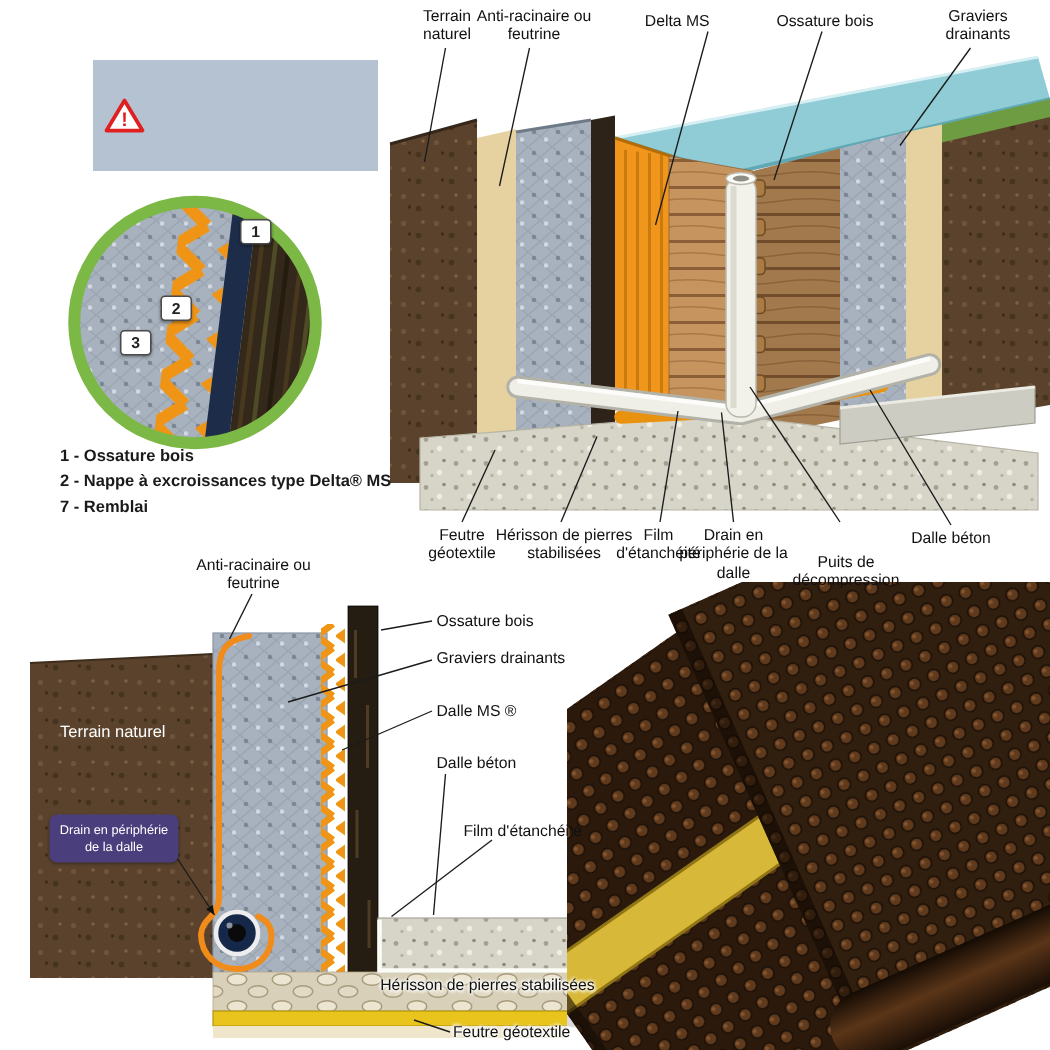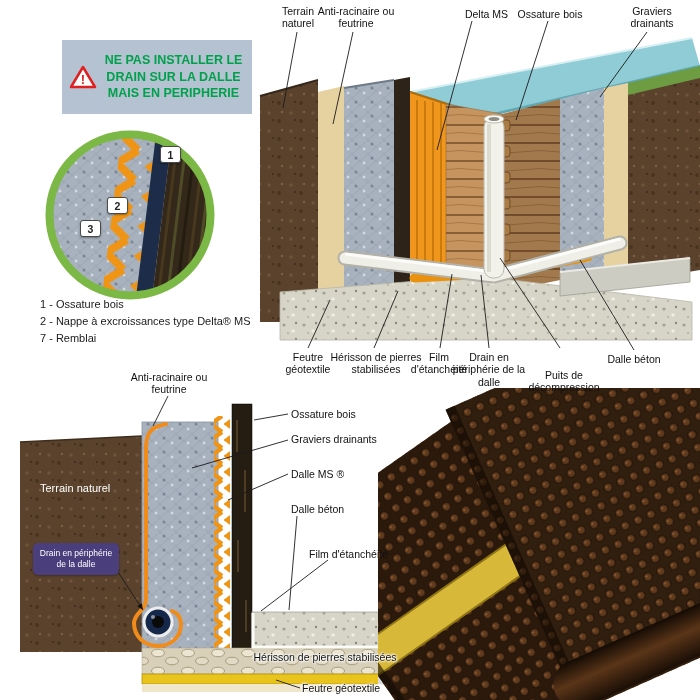--- a/index.html
+++ b/index.html
@@ -9,21 +9,21 @@
   .lbl{position:absolute;z-index:3;font-size:10.5px;line-height:1.18;color:#111;text-align:center;}
   .lbl.left{text-align:left;}
   .lbl.white{color:#fff;font-size:11px;text-align:left;}
   .halo{text-shadow:0 0 2px #fff,0 0 3px #fff,1px 1px 2px #fff,-1px -1px 2px #fff;}
   #warning{position:absolute;left:62px;top:40px;width:190px;height:74px;background:#b5c2d2;
     z-index:3;display:flex;align-items:center;gap:5px;padding:5px 7px;box-sizing:border-box;}
   #warning .txt{flex:1;color:#00a14b;font-weight:bold;font-size:12.5px;line-height:1.35;text-align:center;}
   .marker{position:absolute;z-index:4;width:21px;height:17px;background:#fff;border:1.5px solid #4a4a4a;
     border-radius:3px;display:flex;align-items:center;justify-content:center;font-size:10.5px;
     font-weight:bold;color:#222;box-shadow:0 1px 2px rgba(0,0,0,.35);box-sizing:border-box;}
-  #legend{position:absolute;left:40px;top:298px;z-index:3;font-size:11px;color:#1a1a1a;text-align:left;}
+  #legend{position:absolute;left:40px;top:298px;z-index:3;font-size:11px;color:#1a1a1a;text-align:left;font-weight:bold;}
   #legend div{margin-bottom:5px;}
   #drainbox{position:absolute;left:33px;top:543px;width:86px;z-index:3;background:#4a3e7c;
     border-radius:5px;color:#fff;font-size:8.5px;line-height:1.3;text-align:center;padding:5px 4px;
     box-sizing:border-box;box-shadow:0 1px 2px rgba(0,0,0,.3);}
 </style>
 </head>
 <body>
 
 <div id="canvas">
 
@@ -233,40 +233,35 @@
     <line x1="300" y1="688" x2="276" y2="680"></line>
     <line x1="114" y1="566" x2="143" y2="610" marker-end="url(#arrowhead)"></line>
   </g>
 </svg>
 
 <div id="warning">
   <svg width="28" height="26" viewBox="0 0 28 26">
     <polygon points="14,3 26,23 2,23" fill="#ffffff" stroke="#e02020" stroke-width="2.5" stroke-linejoin="round"></polygon>
     <text x="14" y="20" text-anchor="middle" font-size="13" font-weight="bold" fill="#e02020">!</text>
   </svg>
-  <div class="txt">
-    <div>NE PAS INSTALLER LE</div>
-    <div>DRAIN SUR LA DALLE</div>
-    <div>MAIS EN PERIPHERIE</div>
-  </div>
 </div>
 
 <div class="marker" style="left:160px;top:146px;">1</div>
 <div class="marker" style="left:107px;top:197px;">2</div>
 <div class="marker" style="left:80px;top:220px;">3</div>
 
 <div id="legend">
   <div>1 - Ossature bois</div>
   <div>2 - Nappe à excroissances type Delta® MS</div>
   <div>7 - Remblai</div>
 </div>
 
 <div class="lbl" style="left:266px;top:5px;width:64px;">Terrain naturel</div>
 <div class="lbl" style="left:316px;top:5px;width:80px;">Anti-racinaire ou feutrine</div>
-<div class="lbl" style="left:459px;top:8px;width:55px;">Delta MS</div>
+<div class="lbl" style="left:424px;top:8px;width:55px;">Delta MS</div>
 <div class="lbl" style="left:516px;top:8px;width:68px;">Ossature bois</div>
 <div class="lbl" style="left:622px;top:5px;width:60px;">Graviers drainants</div>
 <div class="lbl" style="left:278px;top:351px;width:60px;">Feutre géotextile</div>
 <div class="lbl" style="left:330px;top:351px;width:92px;">Hérisson de pierres stabilisées</div>
 <div class="lbl" style="left:408px;top:351px;width:62px;">Film d'étanchéité</div>
 <div class="lbl" style="left:452px;top:351px;width:74px;">Drain en périphérie de la dalle</div>
 <div class="lbl" style="left:526px;top:369px;width:76px;">Puits de décompression</div>
 <div class="lbl" style="left:602px;top:353px;width:64px;">Dalle béton</div>
 
 <div class="lbl" style="left:118px;top:371px;width:102px;">Anti-racinaire ou feutrine</div>

